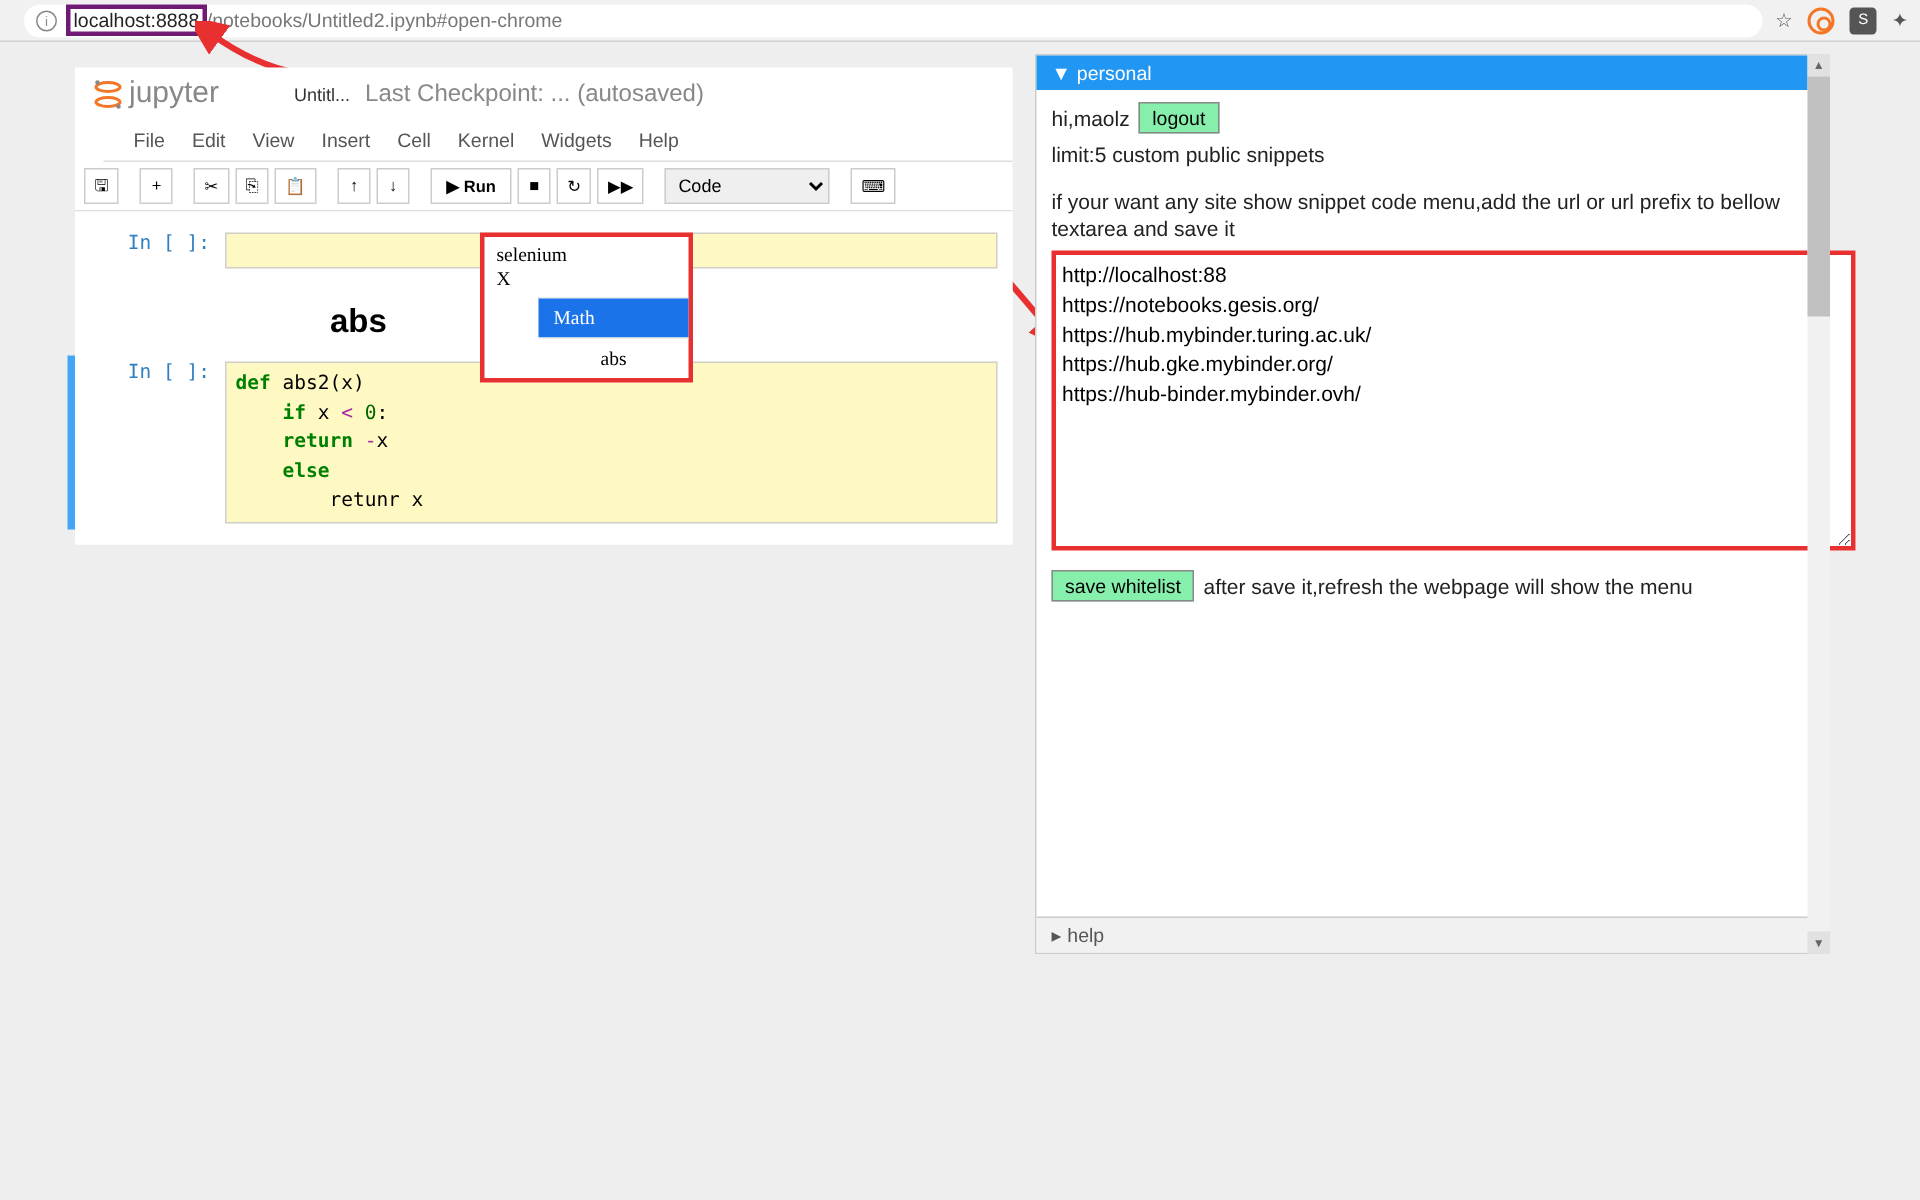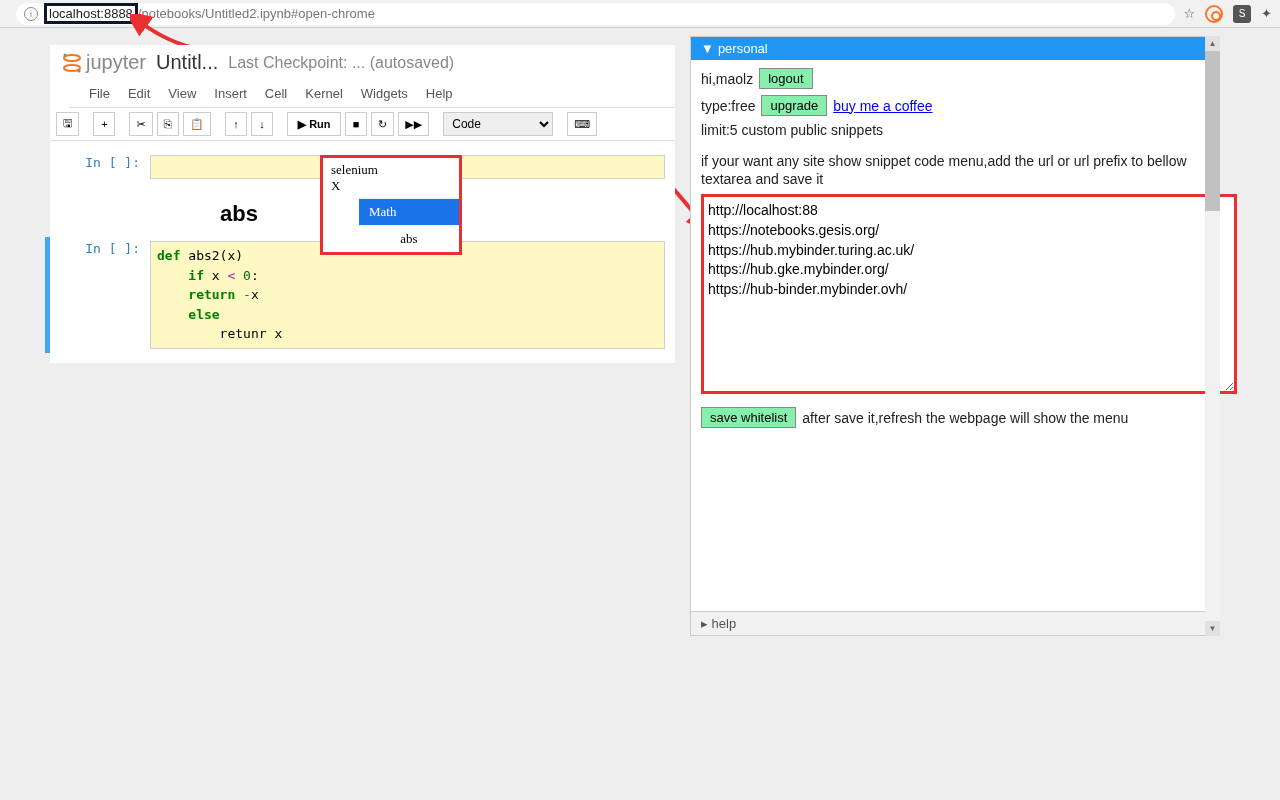--- a/index.html
+++ b/index.html
@@ -2,36 +2,36 @@
 <html><head>
 <meta charset="utf-8">
 <style>
 * { box-sizing: border-box; margin: 0; padding: 0; }
 body { font-family: Arial, sans-serif; font-size: 13px; background: #eeeeee; width: 1280px; height: 800px; overflow: hidden; position: relative; }
 
 
 .browser-bar { height: 28px; background: #f1f1f1; border-bottom: 1px solid #d0d0d0; display: flex; align-items: center; padding: 0 8px; }
 .url-bar { flex: 1; display: flex; align-items: center; background: #fff; border-radius: 14px; height: 22px; padding: 0 8px; margin: 0 8px; color: #666; font-size: 13px; }
 .info-icon { width: 14px; height: 14px; border: 1px solid #888; border-radius: 50%; display: inline-flex; align-items: center; justify-content: center; font-size: 9px; margin-right: 6px; color: #888; }
-.url-highlight { border: 3px solid #0f172a; padding: 0 2px; background: #fff; color: #222; }
+.url-highlight { border: 3px solid #701a75; padding: 0 2px; background: #fff; color: #222; }
 .url-remain { color: #777; }
 .chrome-right { display: flex; gap: 10px; align-items: center; color: #555; }
 .ext-badge { width: 18px; height: 18px; background: #555; color: #fff; font-size: 10px; display: inline-flex; align-items: center; justify-content: center; border-radius: 3px; }
 .circle-icon { width: 18px; height: 18px; border-radius: 50%; border: 2px solid #f37726; display:inline-block; position:relative; }
 .circle-icon::before { content:""; position:absolute; width:6px; height:6px; border:2px solid #f37726; border-radius:50%; left:4px; top:4px; }
 
 
 .annotation { position: absolute; font-size: 22px; font-weight: bold; color: #e83030; text-shadow: 1px 1px 0 #fff, -1px -1px 0 #fff, 1px -1px 0 #fff, -1px 1px 0 #fff; text-align: center; line-height: 1.3; }
 .arrow { position: absolute; }
 
 
 .notebook-area { position: absolute; left: 50px; top: 45px; width: 625px; background: #fff; }
 .jup-header { display: flex; align-items: center; padding: 6px 12px; gap: 10px; }
 .jup-logo { color: #888; font-size: 20px; font-weight: normal; display: flex; align-items: center; gap: 4px; }
-.jup-name { font-size: 20px; color: #333; }
+.jup-name { font-size: 12px; color: #333; margin-left: 40px; }
 .jup-checkpoint { font-size: 16px; color: #888; }
 .menu-bar { display: flex; gap: 18px; padding: 6px 20px; font-size: 13px; color: #555; border-bottom: 1px solid #ddd; margin-left: 19px; }
 .menu-bar span { cursor: pointer; }
 .toolbar { display: flex; align-items: center; padding: 4px 6px; gap: 4px; border-bottom: 1px solid #ddd; }
 .tb-btn { border: 1px solid #ccc; background: #fff; padding: 3px 6px; font-size: 11px; cursor: pointer; min-width: 22px; height: 24px; display: inline-flex; align-items: center; justify-content: center; }
 .tb-sep { width: 6px; }
 .cell-type-select { border: 1px solid #ccc; height: 24px; font-size: 12px; padding: 0 4px; width: 110px; }
 
 .notebook-body { padding: 10px 0; background: #fff; }
 .cell { display: flex; padding: 4px 10px 4px 20px; }
@@ -184,25 +184,20 @@
   <div class="panel-header">
     <span>▼</span>
     <span>personal</span>
   </div>
   <div class="panel-body">
     <div class="panel-row">
       <span>hi,maolz</span>
       <button class="btn-std">logout</button>
     </div>
     <div class="panel-row">
-      <span>type:free</span>
-      <button class="btn-std">upgrade</button>
-      <span class="link-u">buy me a coffee</span>
-    </div>
-    <div class="panel-row">
       <span>limit:5 custom public snippets</span>
     </div>
     <div class="panel-note">if your want any site show snippet code menu,add the url or url prefix to bellow textarea and save it</div>
     <textarea class="whitelist-ta" id="whitelist-ta" style="">http://localhost:88
 https://notebooks.gesis.org/
 https://hub.mybinder.turing.ac.uk/
 https://hub.gke.mybinder.org/
 https://hub-binder.mybinder.ovh/</textarea>
     <div class="panel-row" style="margin-top:10px">
       <button class="btn-std">save whitelist</button>

